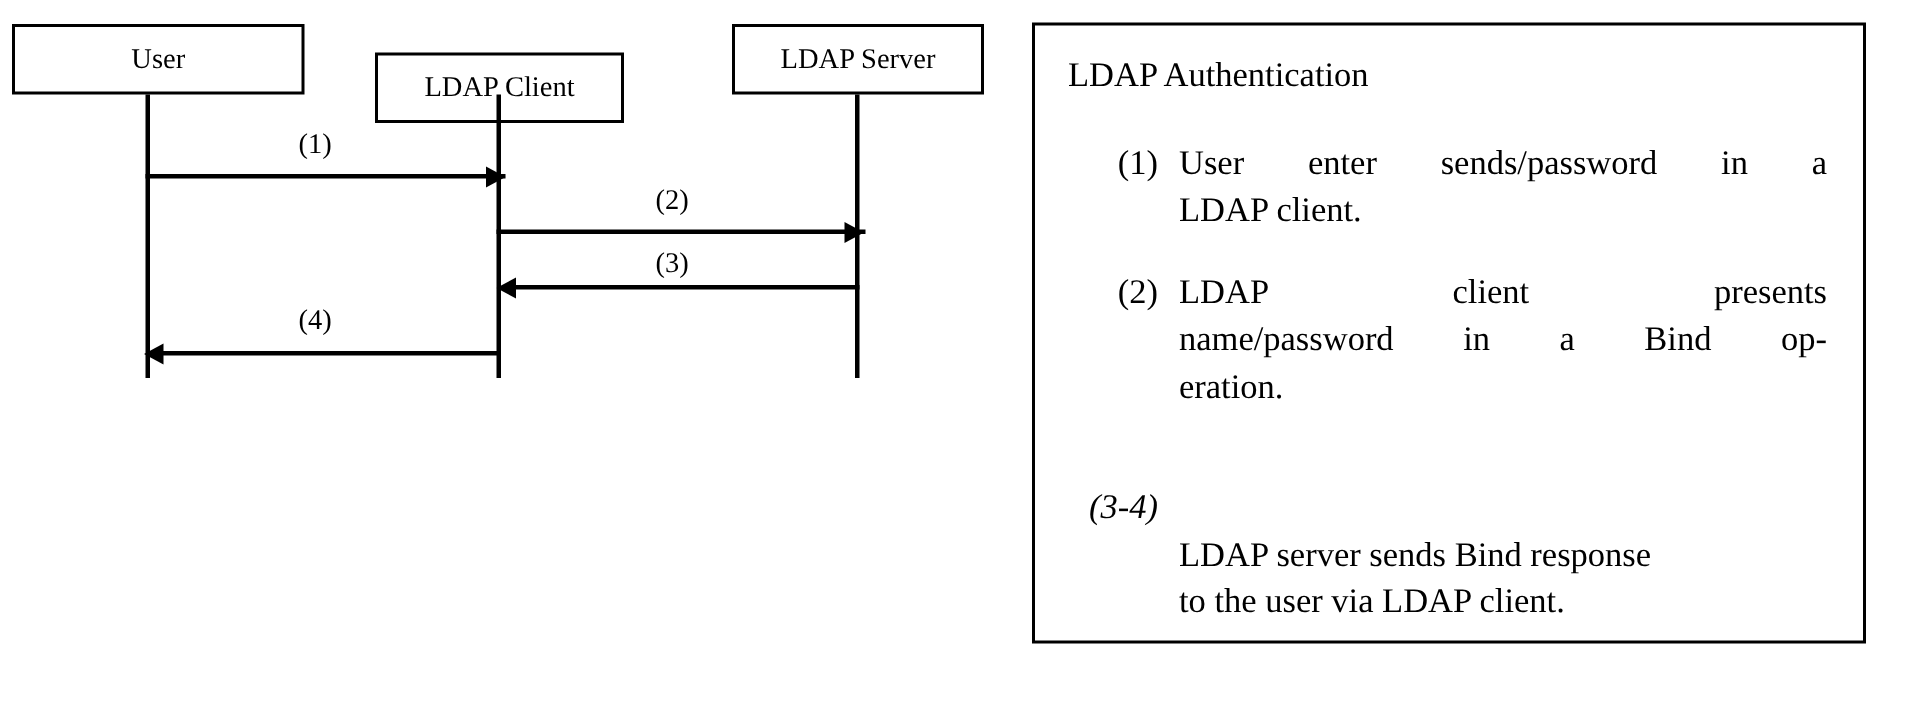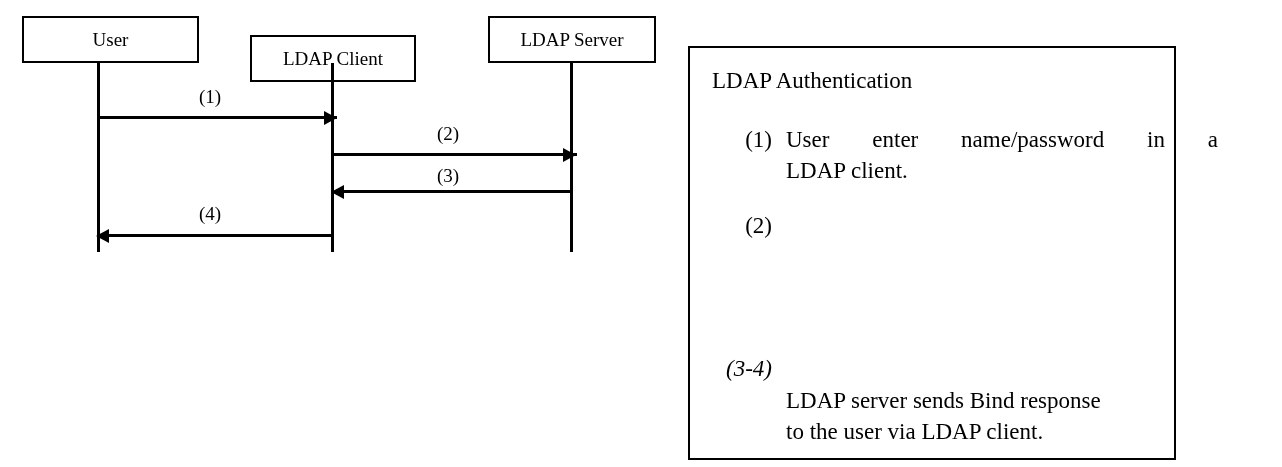--- a/index.html
+++ b/index.html
@@ -62,22 +62,22 @@
     position: absolute;
     font-size: 19px;
     font-family: "Liberation Serif", serif;
     white-space: nowrap;
   }
 
   
   .panel {
     position: absolute;
     left: 688px;
-    top: 46px;
-    width: 488px;
+    top: 15px;
+    width: 556px;
     height: 414px;
     border: 2px solid #000;
     background: #fff;
     box-sizing: border-box;
   }
   .panel-title {
     position: absolute;
     left: 22px;
     top: 20px;
     font-size: 23px;
@@ -105,21 +105,21 @@
   }
   .nojust {
     text-align: left;
   }
 </style>
 </head>
 <body>
 
 <div id="canvas">
 
-  <div class="actor-box" style="left:22px; top:16px; width:177px; height:47px;">
+  <div class="actor-box" style="left:8px; top:16px; width:195px; height:47px;">
     <span>User</span>
   </div>
   <div class="actor-box" style="left:250px; top:16px; width:166px; height:47px;margin-top:19px;">
     <span>LDAP Client</span>
   </div>
   <div class="actor-box" style="left:488px; top:16px; width:168px; height:47px;align-items:center;">
     <span>LDAP Server</span>
   </div>
 
   <div class="lifeline" style="left:97px; top:63px; height:189px;"></div>
@@ -141,27 +141,32 @@
   <div class="msg-line" style="left:104px; top:234px; width:230px;"></div>
   <div class="arrowhead arrow-left" style="left:96px; top:228.5px;"></div>
   <div class="msg-label" style="left:199px; top:203px;">(4)</div>
 
   <div class="panel">
     <div class="panel-title">LDAP Authentication</div>
 
     <div class="item" style="left:20px; top:76px; width:508px;">
       <span class="item-marker" style="width:62px;">(1)</span>
       <span class="item-body" style="padding-left:14px;">
-        <div class="just">User enter name/password in a</div>
+        <div class="just">User enter sends/password in a</div>
         <div class="nojust">LDAP client.</div>
       </span>
     </div>
 
     <div class="item" style="left:20px; top:162px; width:508px;">
       <span class="item-marker" style="width:62px;">(2)</span>
+      <span class="item-body" style="padding-left:14px;">
+        <div class="just">LDAP client presents</div>
+        <div class="just">name/password in a Bind op-</div>
+        <div class="nojust">eration.</div>
+      </span>
     </div>
 
     <div class="item" style="left:20px; top:305px; width:520px;">
       <span class="item-marker" style="width:62px;font-style:italic;">(3-4)</span>
       <span class="item-body" style="padding-left:14px;margin-top:32px;">
         <div class="nojust">LDAP server sends Bind response</div>
         <div class="nojust">to the user via LDAP client.</div>
       </span>
     </div>
   </div>

